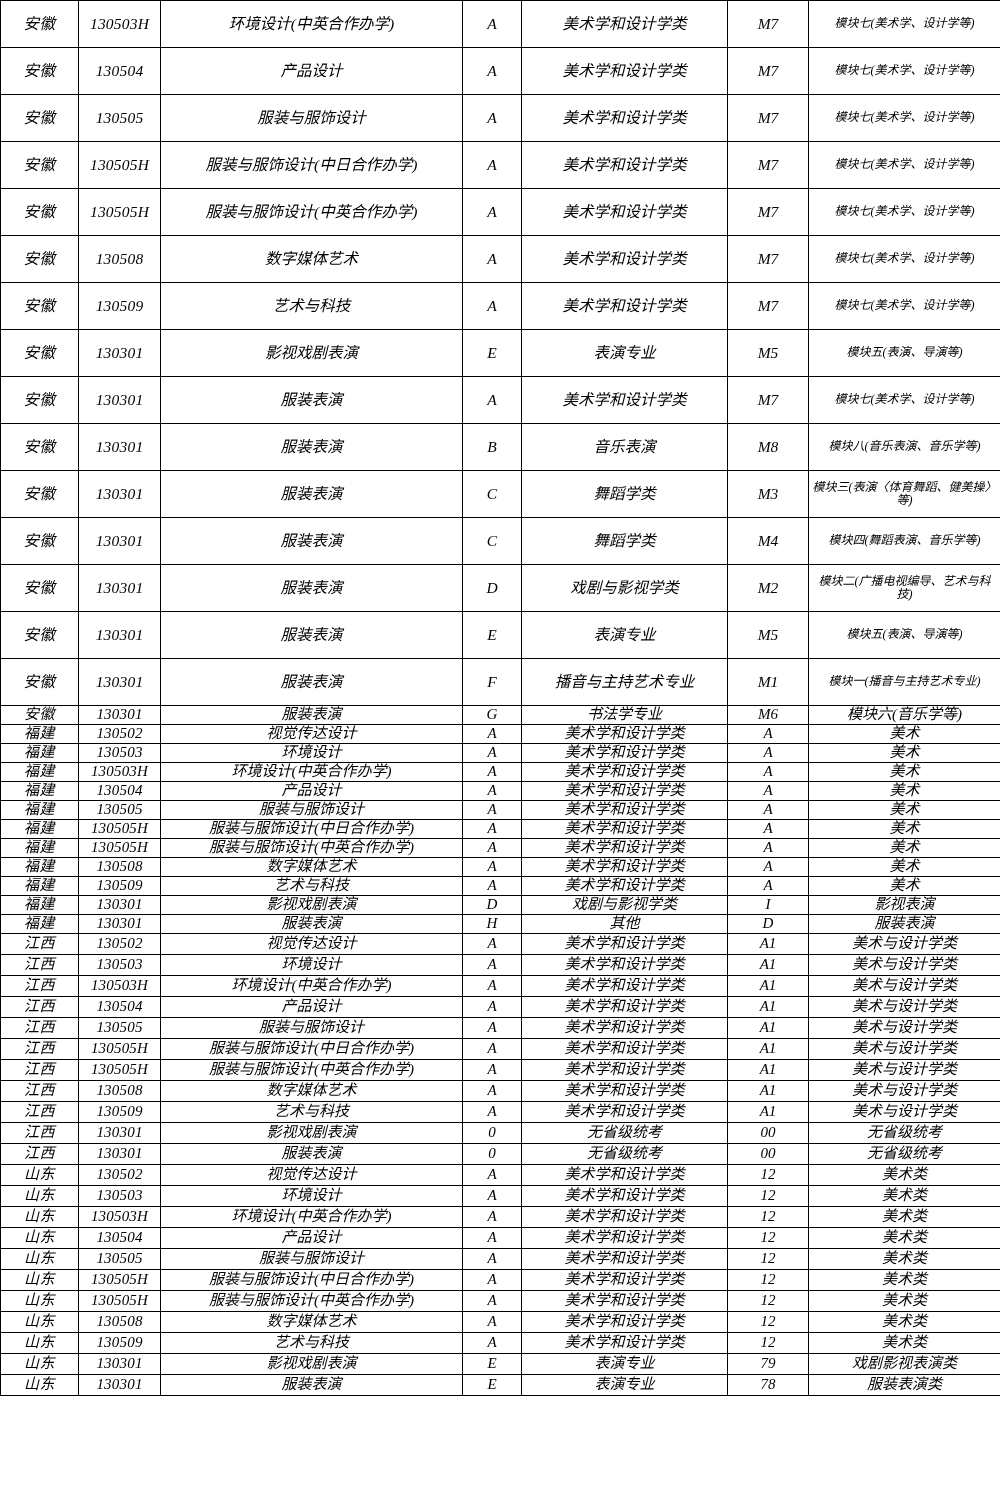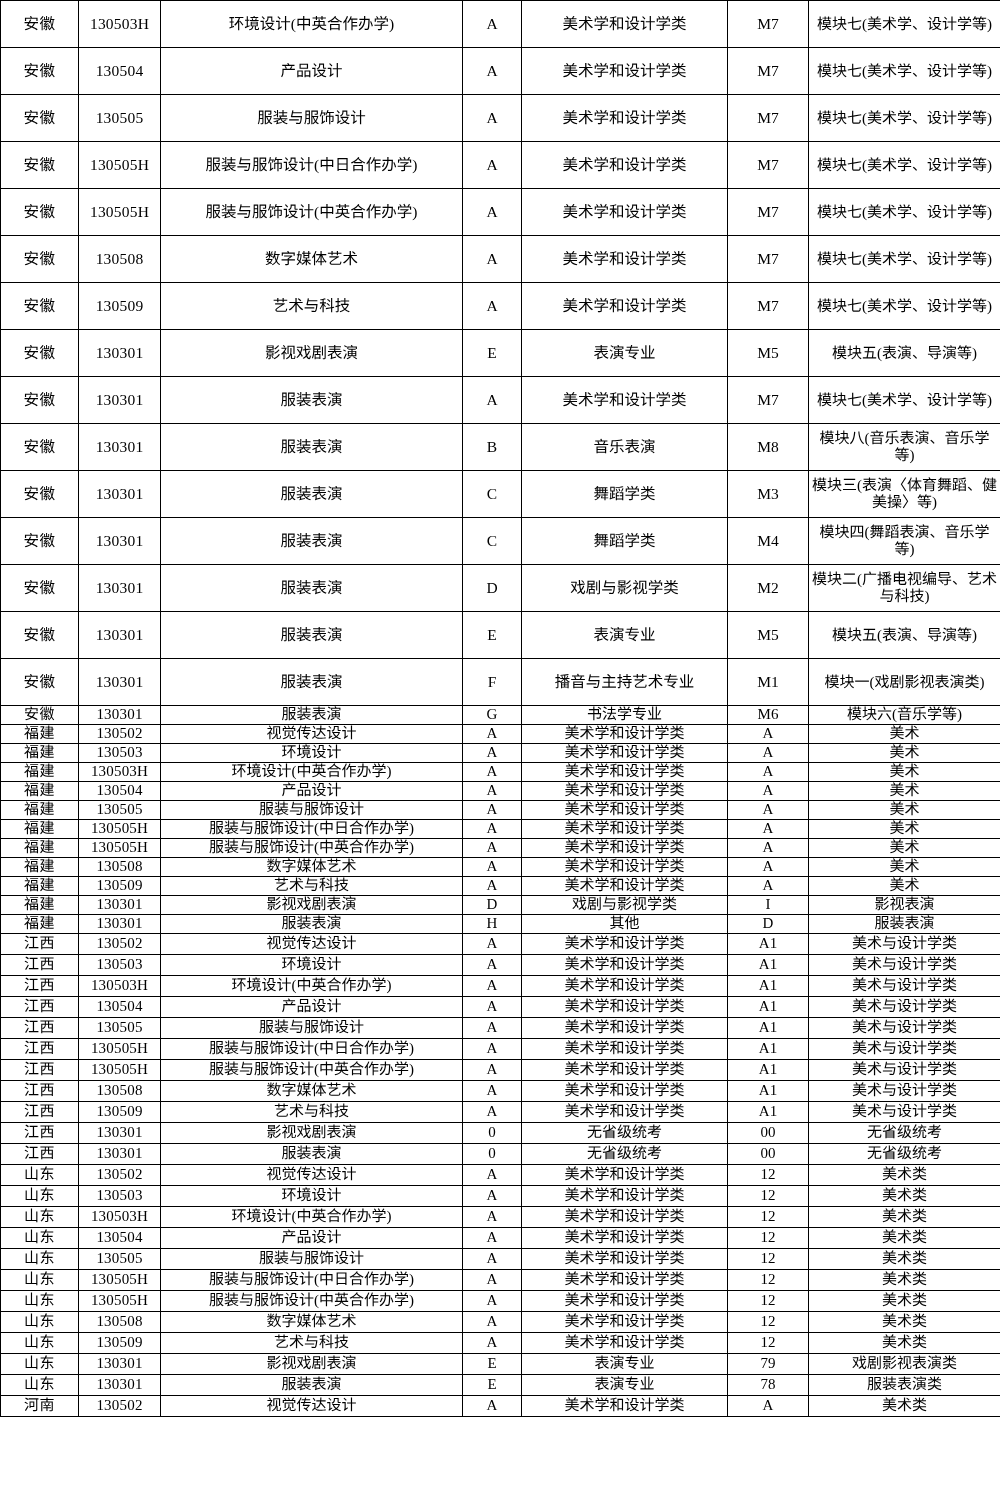--- a/index.html
+++ b/index.html
@@ -8,20 +8,21 @@
     background: #ffffff;
   }
   body {
     width: 1000px;
     font-family: "Liberation Serif", "DejaVu Serif", serif;
     color: #000000;
   }
   #sheet {
     width: 1000px;
     box-sizing: border-box;
+    font-style: italic;
   }
   table.grid {
     width: 1000px;
     border-collapse: collapse;
     table-layout: fixed;
     background: #ffffff;
   }
   table.grid col.c-prov   { width: 78px; }
   table.grid col.c-code   { width: 82px; }
   table.grid col.c-major  { width: 302px; }
@@ -35,21 +36,21 @@
     text-align: center;
     vertical-align: middle;
     font-size: 15px;
     line-height: 1.18;
     padding: 1px 2px;
     overflow: hidden;
     word-break: break-all;
   }
   
   tr.tall td { height: 44px; font-size: 15.5px; }
-  tr.tall td.tname { font-size: 15px; line-height: 1.12; }
+  tr.tall td.tname { font-size: 12px; line-height: 1.12; }
   
   tr.compact td { height: 18px; font-size: 15px; line-height: 1.05; padding: 0 2px; }
   tr.mid td { height: 20px; font-size: 15px; line-height: 1.05; padding: 0 2px; }
 
   td.prov  { letter-spacing: 0.5px; }
   td.code  { font-family: "Liberation Serif", serif; letter-spacing: 0.2px; }
   td.sub   { font-family: "Liberation Serif", serif; }
   td.tcode { font-family: "Liberation Serif", serif; margin-top: 9px; }
   td.major { white-space: nowrap; }
 </style>
@@ -194,21 +195,21 @@
           <td class="tcode">M5</td>
           <td class="tname">模块五(表演、导演等)</td>
         </tr>
         <tr class="tall">
           <td class="prov">安徽</td>
           <td class="code">130301</td>
           <td class="major">服装表演</td>
           <td class="sub">F</td>
           <td class="cat">播音与主持艺术专业</td>
           <td class="tcode">M1</td>
-          <td class="tname">模块一(戏剧影视表演类)</td>
+          <td class="tname">模块一(播音与主持艺术专业)</td>
         </tr>
         <tr class="compact">
           <td class="prov">安徽</td>
           <td class="code">130301</td>
           <td class="major">服装表演</td>
           <td class="sub">G</td>
           <td class="cat">书法学专业</td>
           <td class="tcode">M6</td>
           <td class="tname">模块六(音乐学等)</td>
         </tr>
@@ -502,24 +503,15 @@
         </tr>
         <tr class="mid">
           <td class="prov">山东</td>
           <td class="code">130301</td>
           <td class="major">服装表演</td>
           <td class="sub">E</td>
           <td class="cat">表演专业</td>
           <td class="tcode">78</td>
           <td class="tname">服装表演类</td>
         </tr>
-        <tr class="mid">
-          <td class="prov">河南</td>
-          <td class="code">130502</td>
-          <td class="major">视觉传达设计</td>
-          <td class="sub">A</td>
-          <td class="cat">美术学和设计学类</td>
-          <td class="tcode">A</td>
-          <td class="tname">美术类</td>
-        </tr>
       </tbody>
   </table>
 </div>
 
 </body></html>

